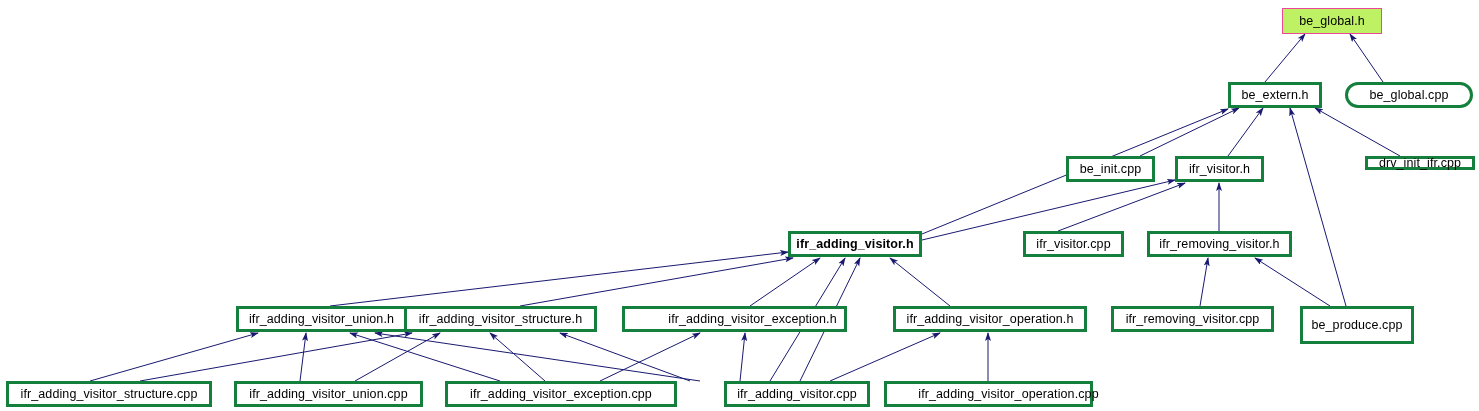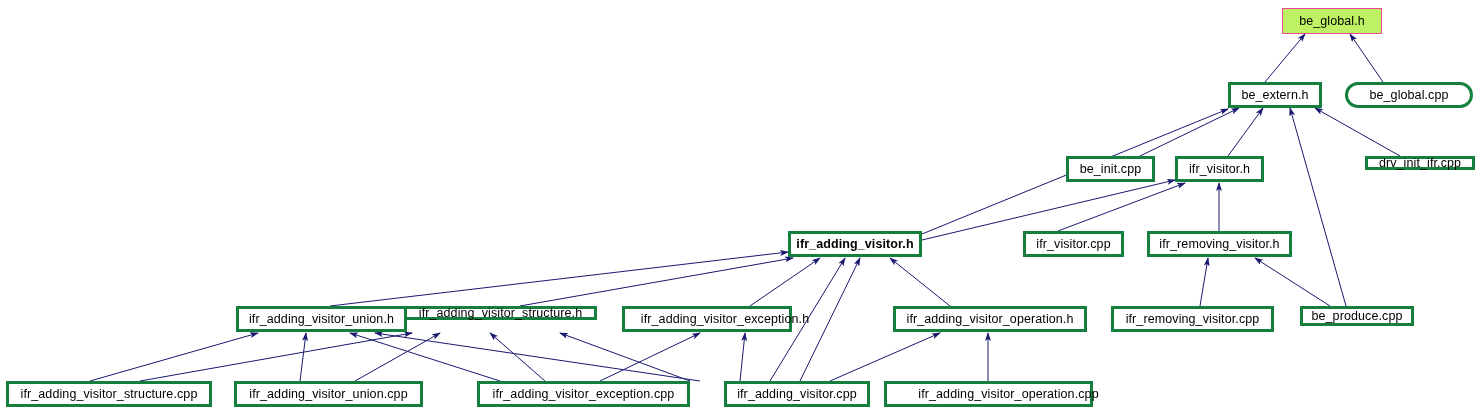--- a/index.html
+++ b/index.html
@@ -112,42 +112,42 @@
       </div>
       <div class="node" style="left: 1023px; top: 231px; width: 101px; height: 26px; align-items: center;">
         <span class="node-label">ifr_visitor.cpp</span>
       </div>
       <div class="node" style="left: 1147px; top: 231px; width: 145px; height: 26px;">
         <span class="node-label">ifr_removing_visitor.h</span>
       </div>
       <div class="node" style="left: 208px; top: 306px; width: 171px; height: 26px; margin-left: 28px;">
         <span class="node-label">ifr_adding_visitor_union.h</span>
       </div>
-      <div class="node" style="left: 404px; top: 306px; width: 193px; height: 14px;">
+      <div class="node" style="left: 404px; top: 306px; width: 193px; height: 26px;">
         <span class="node-label">ifr_adding_visitor_structure.h</span>
       </div>
-      <div class="node" style="left: 622px; top: 306px; width: 170px; height: 26px; padding-left: 36px;">
+      <div class="node" style="left: 622px; top: 306px; width: 225px; height: 26px; padding-left: 36px;">
         <span class="node-label">ifr_adding_visitor_exception.h</span>
       </div>
       <div class="node" style="left: 893px; top: 306px; width: 194px; height: 26px;">
         <span class="node-label">ifr_adding_visitor_operation.h</span>
       </div>
       <div class="node" style="left: 1111px; top: 306px; width: 163px; height: 26px;">
         <span class="node-label">ifr_removing_visitor.cpp</span>
       </div>
-      <div class="node" style="left: 1300px; top: 306px; width: 114px; height: 20px;">
+      <div class="node" style="left: 1300px; top: 306px; width: 114px; height: 38px;">
         <span class="node-label">be_produce.cpp</span>
       </div>
       <div class="node" style="left: 6px; top: 381px; width: 206px; height: 26px;">
         <span class="node-label">ifr_adding_visitor_structure.cpp</span>
       </div>
       <div class="node" style="left: 234px; top: 381px; width: 189px; height: 26px; justify-content: center;">
         <span class="node-label">ifr_adding_visitor_union.cpp</span>
       </div>
-      <div class="node" style="left: 445px; top: 381px; width: 213px; height: 26px; margin-left: 32px;">
+      <div class="node" style="left: 445px; top: 381px; width: 232px; height: 26px;">
         <span class="node-label">ifr_adding_visitor_exception.cpp</span>
       </div>
       <div class="node" style="left: 681px; top: 381px; width: 146px; height: 26px; margin-left: 43px;">
         <span class="node-label">ifr_adding_visitor.cpp</span>
       </div>
       <div class="node" style="left: 884px; top: 381px; width: 209px; height: 26px; padding-left: 40px;">
         <span class="node-label">ifr_adding_visitor_operation.cpp</span>
       </div>
     </div>
 </div>

